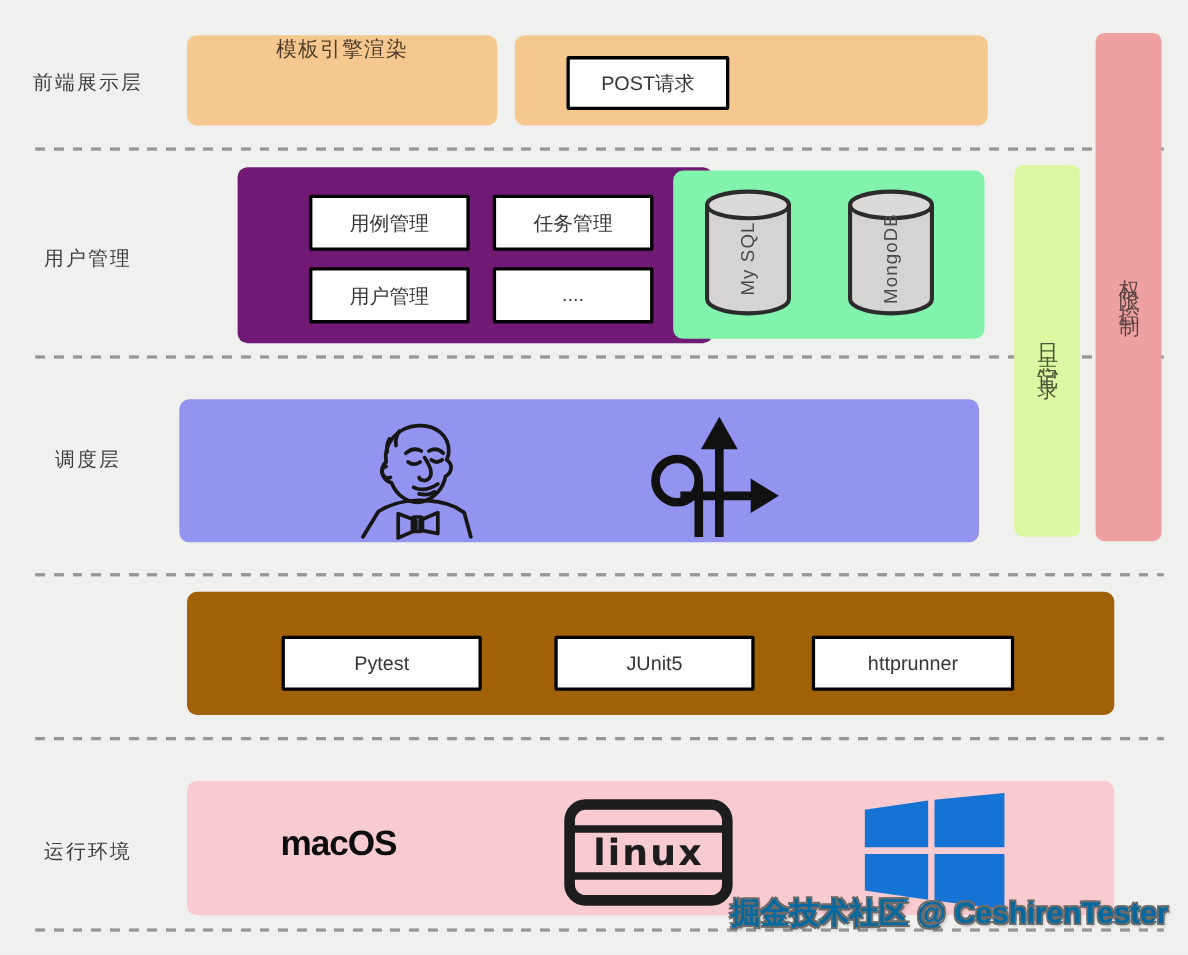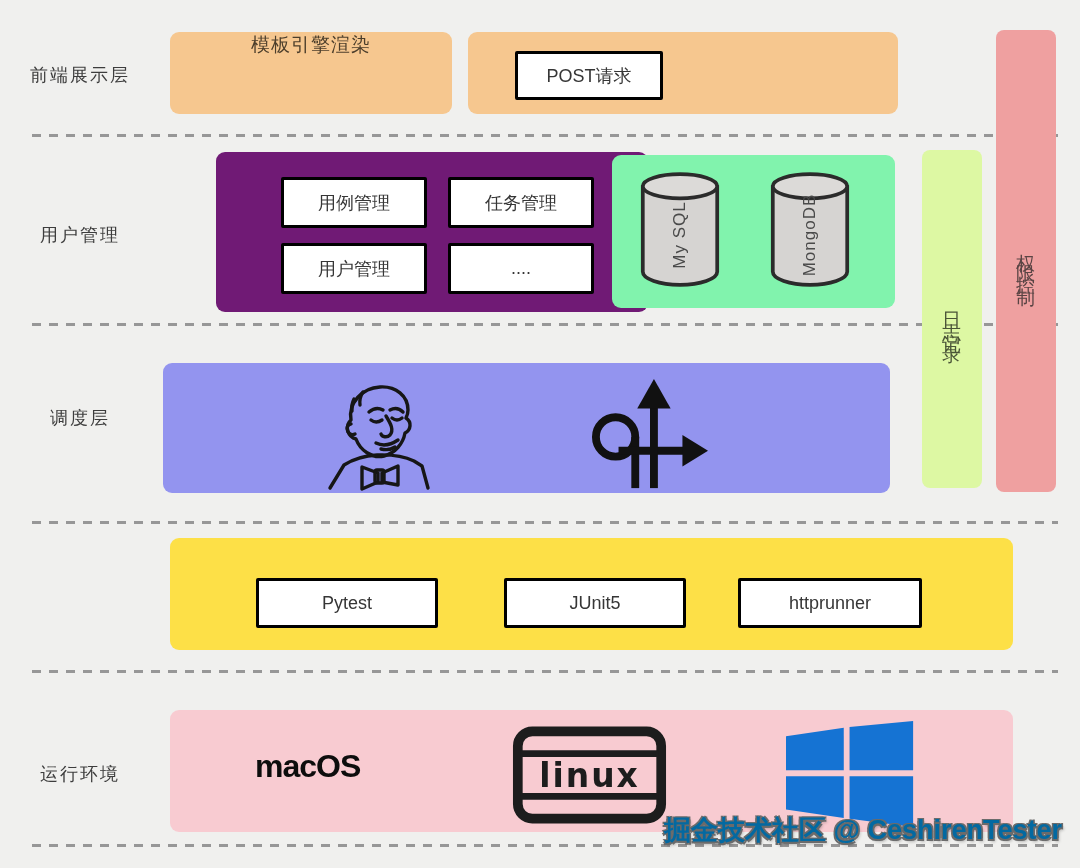--- a/index.html
+++ b/index.html
@@ -14,21 +14,21 @@
   }
   .row-label{
     position:absolute;left:0;width:160px;text-align:center;z-index:2;
     font-size:18px;letter-spacing:2px;color:#3d3d3d;white-space:nowrap;font-family:Liberation Mono, monospace;
   }
   .panel{position:absolute;border-radius:9px;z-index:2;}
   .panel-orange{background:#f6c78f;}
   .panel-green{background:#701a75;margin-left:48px;}
   .panel-mint{background:#81f3ad;}
   .panel-purple{background:#9394ef;}
-  .panel-blue{background:#fde047;}
+  .panel-blue{background:#a16207;}
   .panel-pink{background:#f8cbd1;}
   .center-text{display:flex;justify-content:center;}
   .orange-label{font-size:19px;color:#4c3e2b;letter-spacing:1px;}
   .wbox{
     position:absolute;background:#ffffff;border:3px solid #000000;border-radius:2px;
     display:flex;align-items:center;justify-content:center;
     font-size:18px;color:#363636;white-space:nowrap;
   }
   .vbar{
     position:absolute;border-radius:8px;z-index:3;

